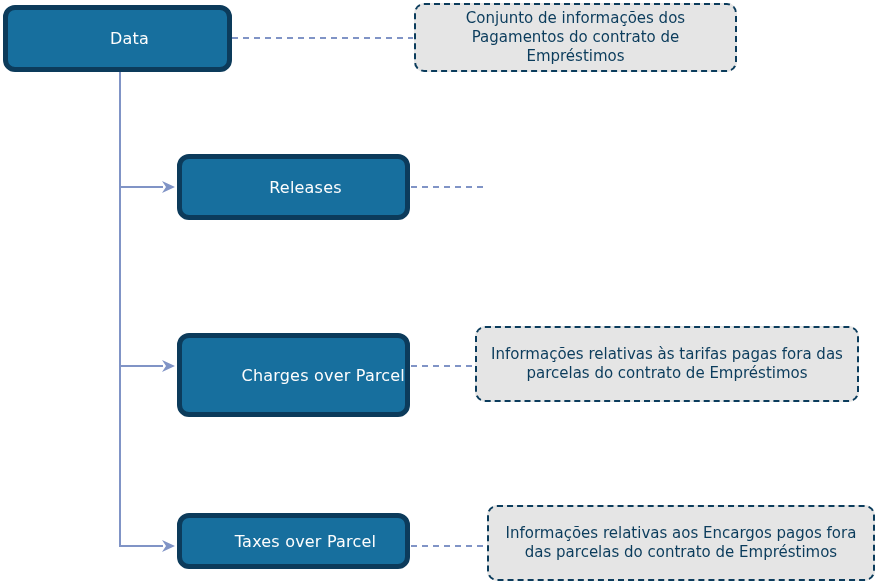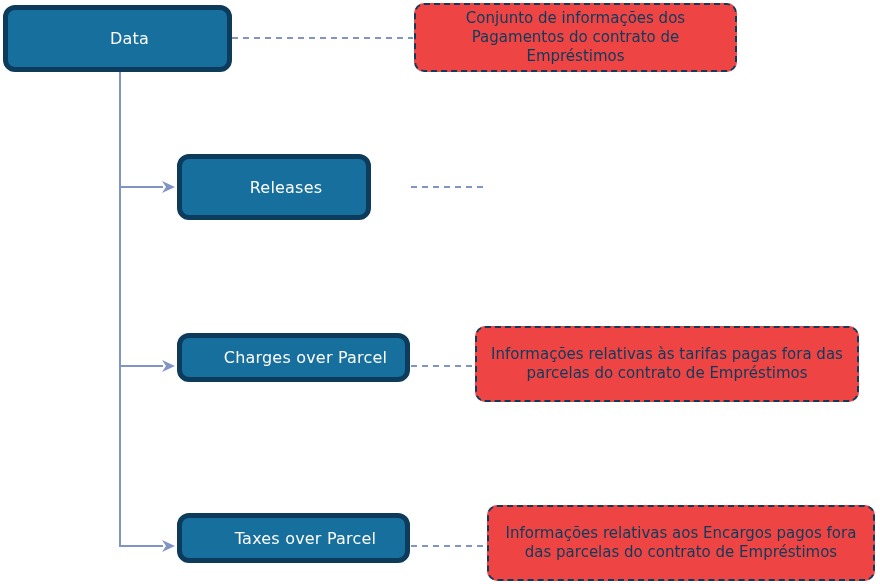--- a/index.html
+++ b/index.html
@@ -32,28 +32,28 @@
     color: #FDFDFD;
     font-size: 16px;
     letter-spacing: 0.2px;
     display: flex;
     align-items: center;
     justify-content: center;
     text-align: center;
     padding-left: 24px;
   }
   .node-root    { left: 3px;   top: 5px;   width: 229px; height: 67px; }
-  .node-child-0 { left: 177px; top: 154px; width: 194px; height: 66px; }
-  .node-child-1 { left: 177px; top: 333px; width: 233px; height: 49px; }
-  .node-child-2 { left: 177px; top: 513px; width: 233px; height: 50px; text-align: center; }
+  .node-child-0 { left: 177px; top: 154px; width: 233px; height: 66px; }
+  .node-child-1 { left: 177px; top: 333px; width: 233px; height: 84px; justify-content: flex-end; }
+  .node-child-2 { left: 177px; top: 513px; width: 233px; height: 56px; text-align: center; }
 
   .annotation {
     position: absolute;
     box-sizing: border-box;
-    background: #ef4444;
+    background: #e5e5e5;
     border: 2px dashed #0B3C5C;
     border-radius: 10px;
     color: #0B3C5C;
     font-size: 15px;
     line-height: 19px;
     display: flex;
     align-items: center;
     justify-content: center;
     text-align: center;
     padding: 4px 10px;

